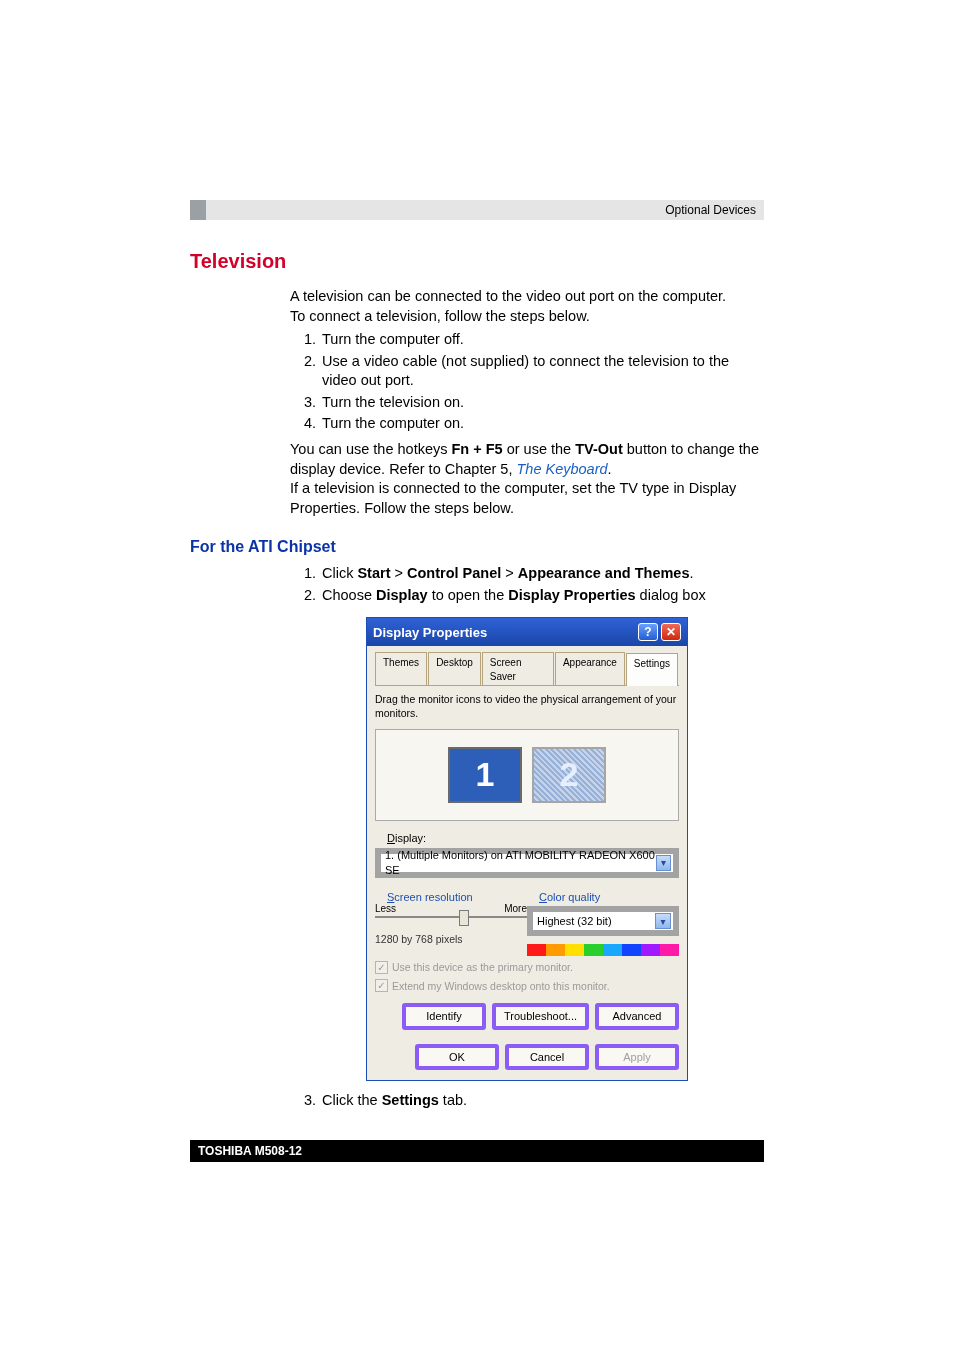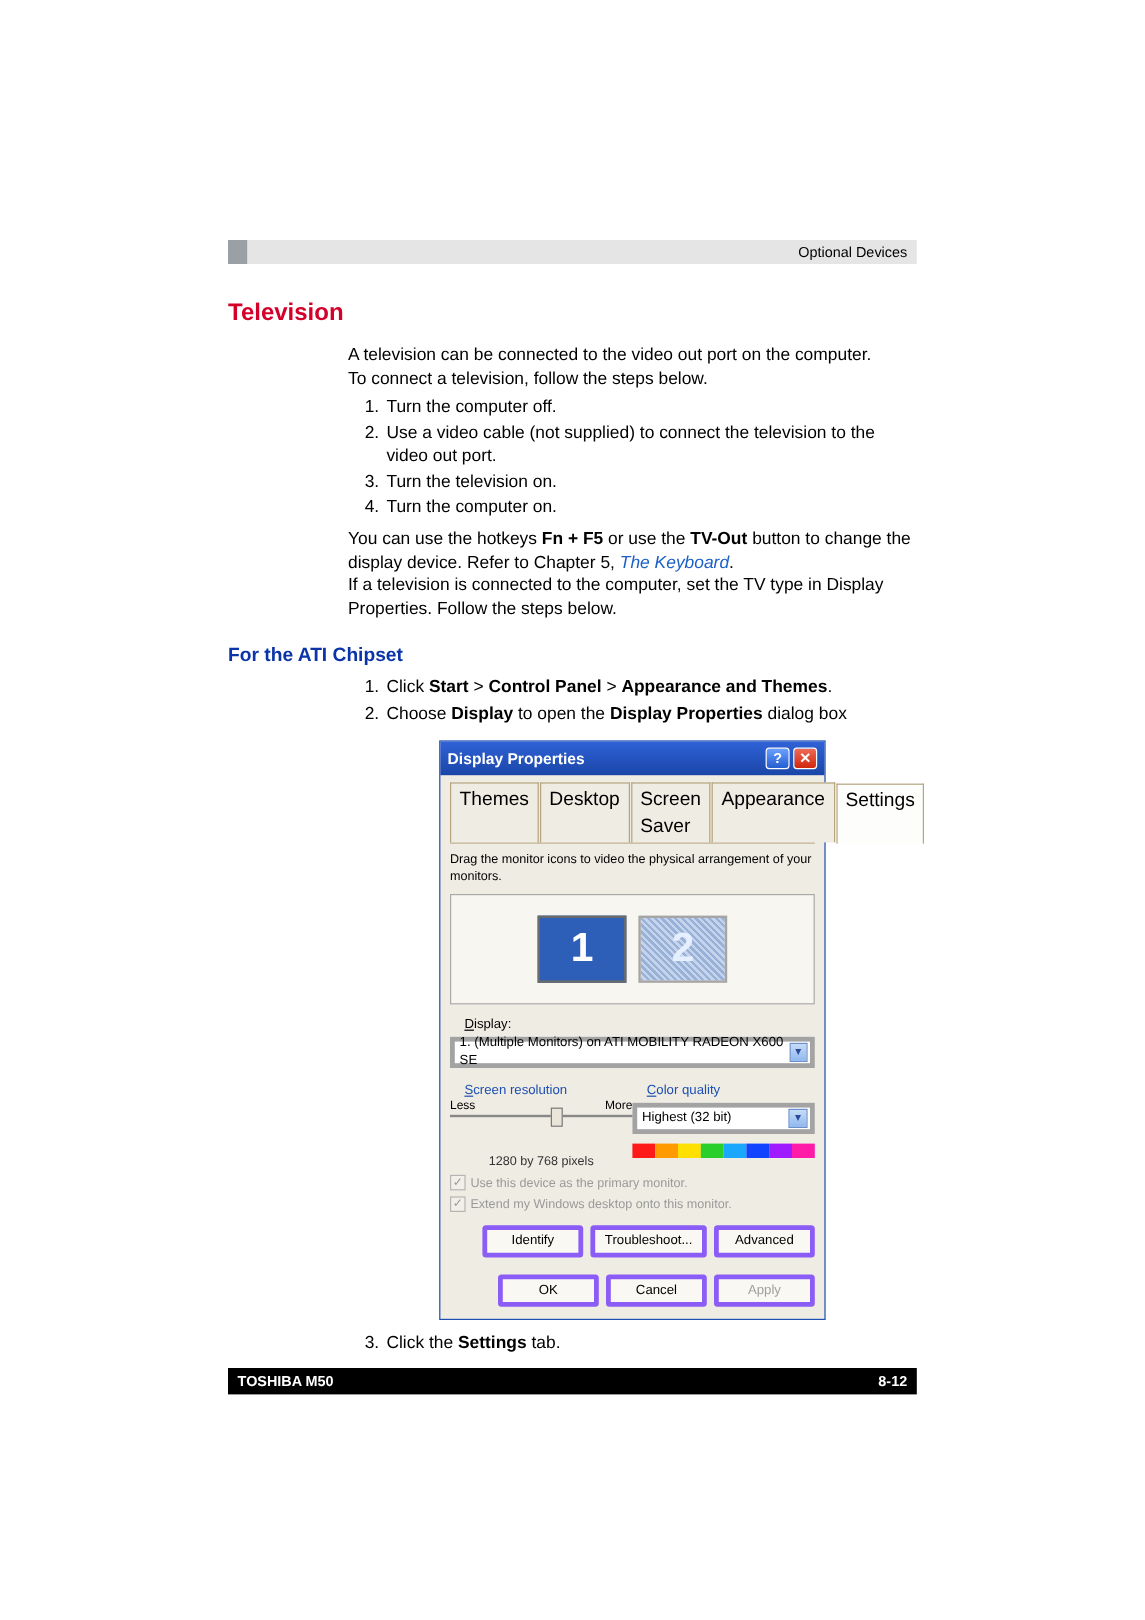--- a/index.html
+++ b/index.html
@@ -119,21 +119,21 @@
     display: flex;
     gap: 0;
     border-bottom: 1px solid #b5a47e;
     margin-bottom: 6px;
   }
   .tab {
     padding: 3px 7px 2px 7px;
     border: 1px solid #b5a47e;
     border-bottom: none;
     background: #efece3;
-    font-size: 16px;
+    font-size: 10px;
     margin-right: 1px;
   }
   .tab.active {
     background: #fdfdfb;
     position: relative;
     top: 1px;
   }
   .tabhint {
     font-size: 10.5px;
     margin: 6px 0 8px 0;
@@ -164,21 +164,21 @@
     background: repeating-linear-gradient(45deg,#98b1d6,#98b1d6 2px,#c5d4ec 2px,#c5d4ec 4px);
     color: #e6efff;
     border-color: #a5a5a5;
   }
   .lbl {
     margin: 4px 0 2px 12px;
   }
   .lbl .u { text-decoration: underline; }
   .dp-select {
     display: flex;
-    border: 4px solid #a3a3a3;
+    border: 6px solid #a3a3a3;
     background: #fff;
     height: 18px;
     align-items: center;
     justify-content: space-between;
     padding: 0 2px 0 4px;
     margin-bottom: 8px;
   }
   .dp-select .chev {
     width: 14px;
     height: 14px;
@@ -213,23 +213,22 @@
     border: 1px solid #7a7a7a;
   }
   .slider .endl, .slider .endr {
     position: absolute;
     top: -6px;
     font-size: 10px;
   }
   .slider .endl { left: 0; }
   .slider .endr { right: 0; }
   .res-value {
-    text-align: center;
     font-size: 10.5px;
-    margin-top: 22px;
+    margin-top: 6px;
     color: #333;
   }
   .color-bar {
     height: 12px;
     margin-top: 4px;
     display: flex;
   }
   .color-bar span { flex: 1; }
   .cb1{background:#ff1a1a}.cb2{background:#ff9a00}.cb3{background:#ffe000}.cb4{background:#2bcf2b}.cb5{background:#1aa8ff}.cb6{background:#1243ff}.cb7{background:#a01aff}.cb8{background:#ff1aa8}
   .chk {
@@ -266,21 +265,20 @@
   .footer {
     position: absolute;
     bottom: 188px;
     left: 190px;
     right: 190px;
     background: #000;
     color: #fff;
     font-size: 12px;
     padding: 4px 8px;
     display: flex;
-    justify-content: space-between;
     font-weight: bold;
   }
 </style>
 </head>
 <body>
 
 <div class="page">
 
   <div class="header-bar">
     <div class="accent"></div>

